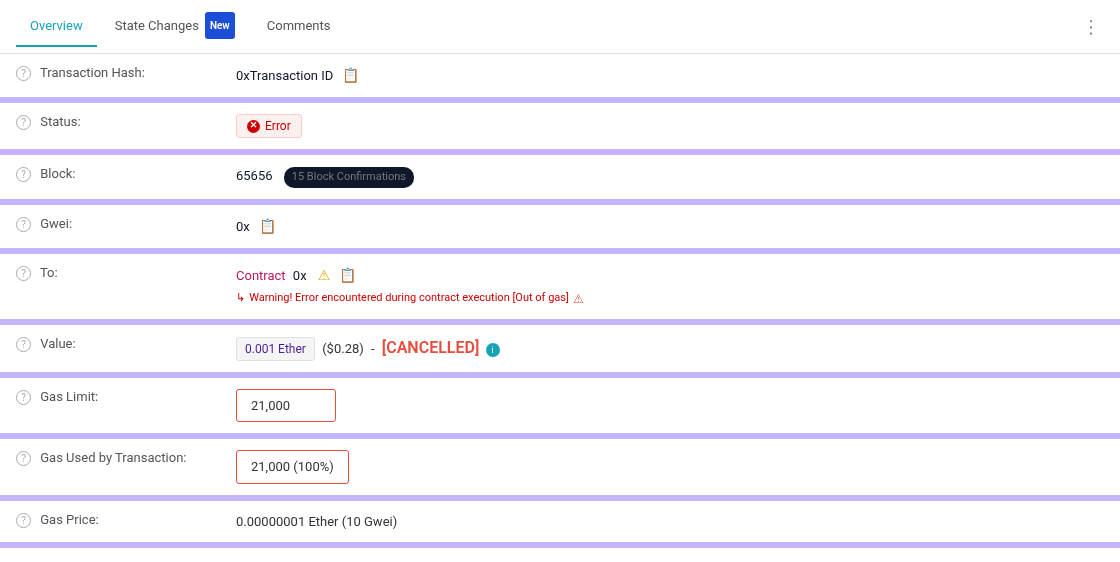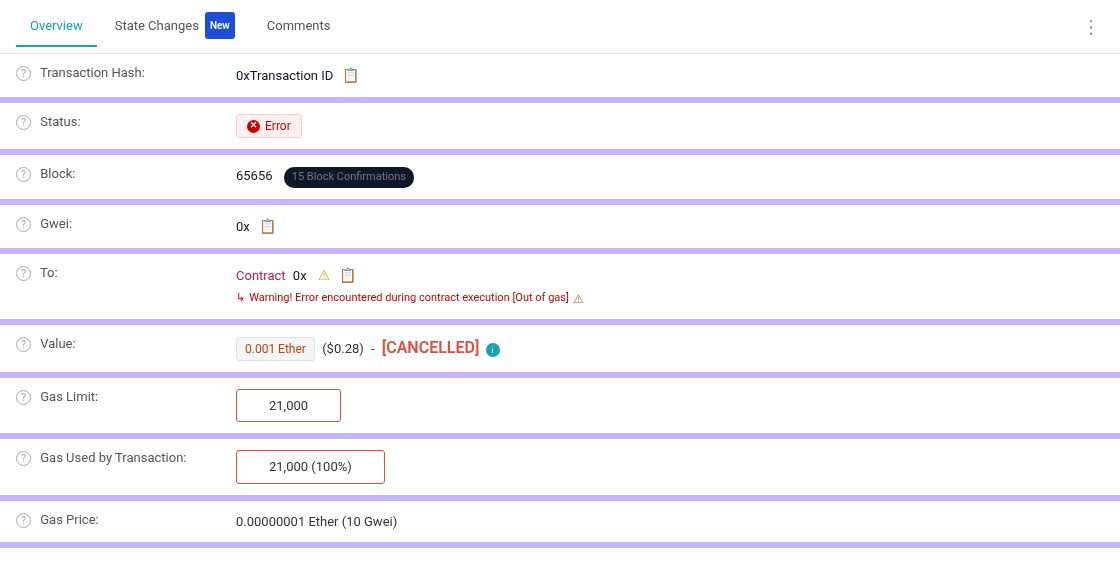--- a/index.html
+++ b/index.html
@@ -151,21 +151,21 @@
     }
 
     
     .value-pill {
       display: inline-block;
       background: #f5f5f5;
       border: 1px solid #e0e0e0;
       border-radius: 3px;
       padding: 2px 8px;
       font-size: 12px;
-      color: #c2410c;
+      color: #4c1d95;
       margin-right: 4px;
     }
     .cancelled-label {
       color: #e74c3c;
       font-size: 16px;
       font-weight: 600;
     }
     .info-icon {
       display: inline-flex;
       align-items: center;
@@ -178,21 +178,21 @@
       font-size: 9px;
       cursor: pointer;
       margin-left: 3px;
     }
 
     
     .gas-box {
       display: inline-block;
       border: 1.5px solid #e74c3c;
       border-radius: 3px;
-      padding: 6px 32px;
+      padding: 6px 14px;
       color: #333;
       font-size: 13px;
       min-width: 100px;
     }
 
     
     .timestamp-icon {
       font-size: 13px;
       color: #555;
       margin-right: 3px;

